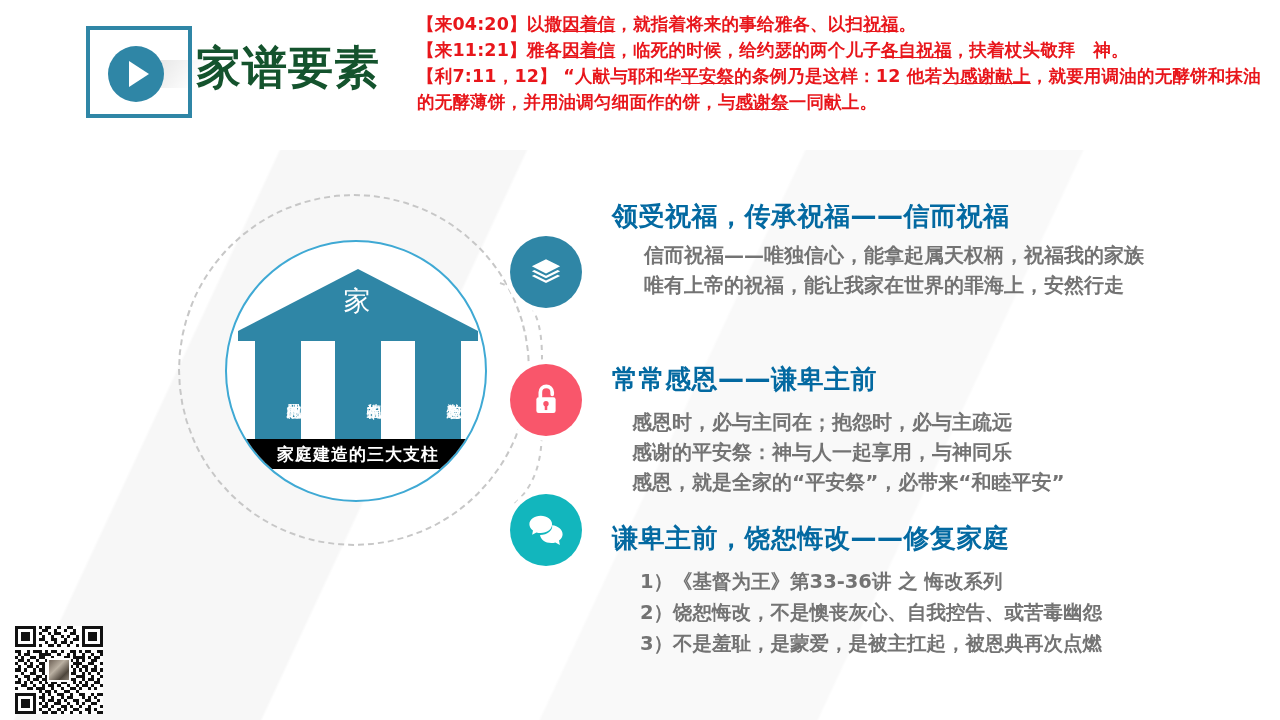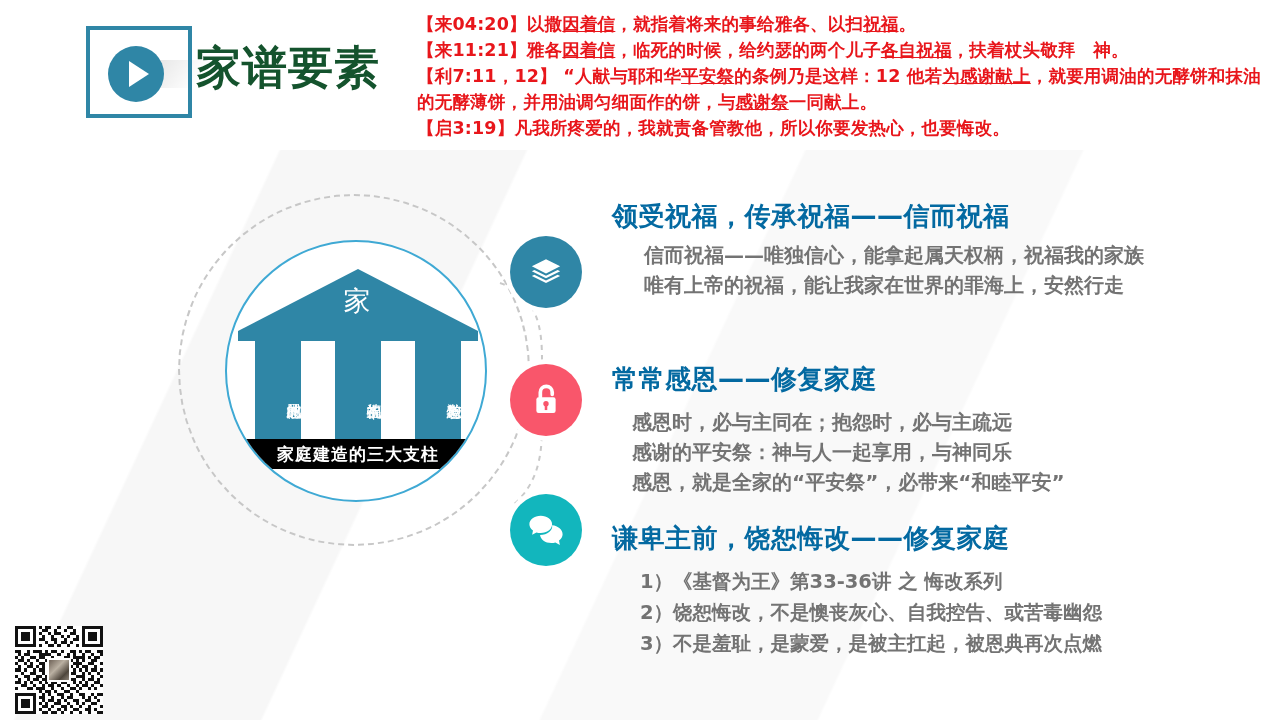--- a/index.html
+++ b/index.html
@@ -221,23 +221,20 @@
   <div class="scripture">
     <p>
       <span>【来04:20】</span>以撒<u>因着信</u>，就指着将来的事给雅各、以扫<u>祝福</u>。
     </p>
     <p>
       <span>【来11:21】</span>雅各<u>因着信</u>，临死的时候，给约瑟的两个儿子<u>各自祝福</u>，扶着杖头敬拜　神。
     </p>
     <p class="wrap">
       <span>【利7:11，12】</span>&nbsp;“人献与耶和华<u>平安祭</u>的条例乃是这样：12 他若<u>为感谢献上</u>，就要用调油的无酵饼和抹油的无酵薄饼，并用油调匀细面作的饼，与<u>感谢祭</u>一同献上。
     </p>
-    <p>
-      <span>【启3:19】</span>凡我所疼爱的，我就责备管教他，所以你要发热心，也要悔改。
-    </p>
   </div>
 
   <div class="info-area">
 
     <svg class="connectors" viewBox="0 0 460 420">
       <path d="M330 95 C 368 108, 372 140, 372 172" fill="none" stroke="#c9c9c9" stroke-width="2" stroke-dasharray="5 5"></path>
       <path d="M372 238 C 372 268, 368 296, 342 318" fill="none" stroke="#c9c9c9" stroke-width="2" stroke-dasharray="5 5"></path>
     </svg>
 
     <div class="dashed-ring"></div>
@@ -286,21 +283,21 @@
 
   <div class="sec" id="sec-1">
     <h2>领受祝福，传承祝福——信而祝福</h2>
     <ul>
       <li>信而祝福——唯独信心，能拿起属天权柄，祝福我的家族</li>
       <li>唯有上帝的祝福，能让我家在世界的罪海上，安然行走</li>
     </ul>
   </div>
 
   <div class="sec" id="sec-2">
-    <h2>常常感恩——修复家庭</h2>
+    <h2>常常感恩——谦卑主前</h2>
     <ul>
       <li>感恩时，必与主同在；抱怨时，必与主疏远</li>
       <li>感谢的平安祭：神与人一起享用，与神同乐</li>
       <li>感恩，就是全家的“平安祭”，必带来“和睦平安”</li>
     </ul>
   </div>
 
   <div class="sec" id="sec-3">
     <h2>谦卑主前，饶恕悔改——修复家庭</h2>
     <ul>

